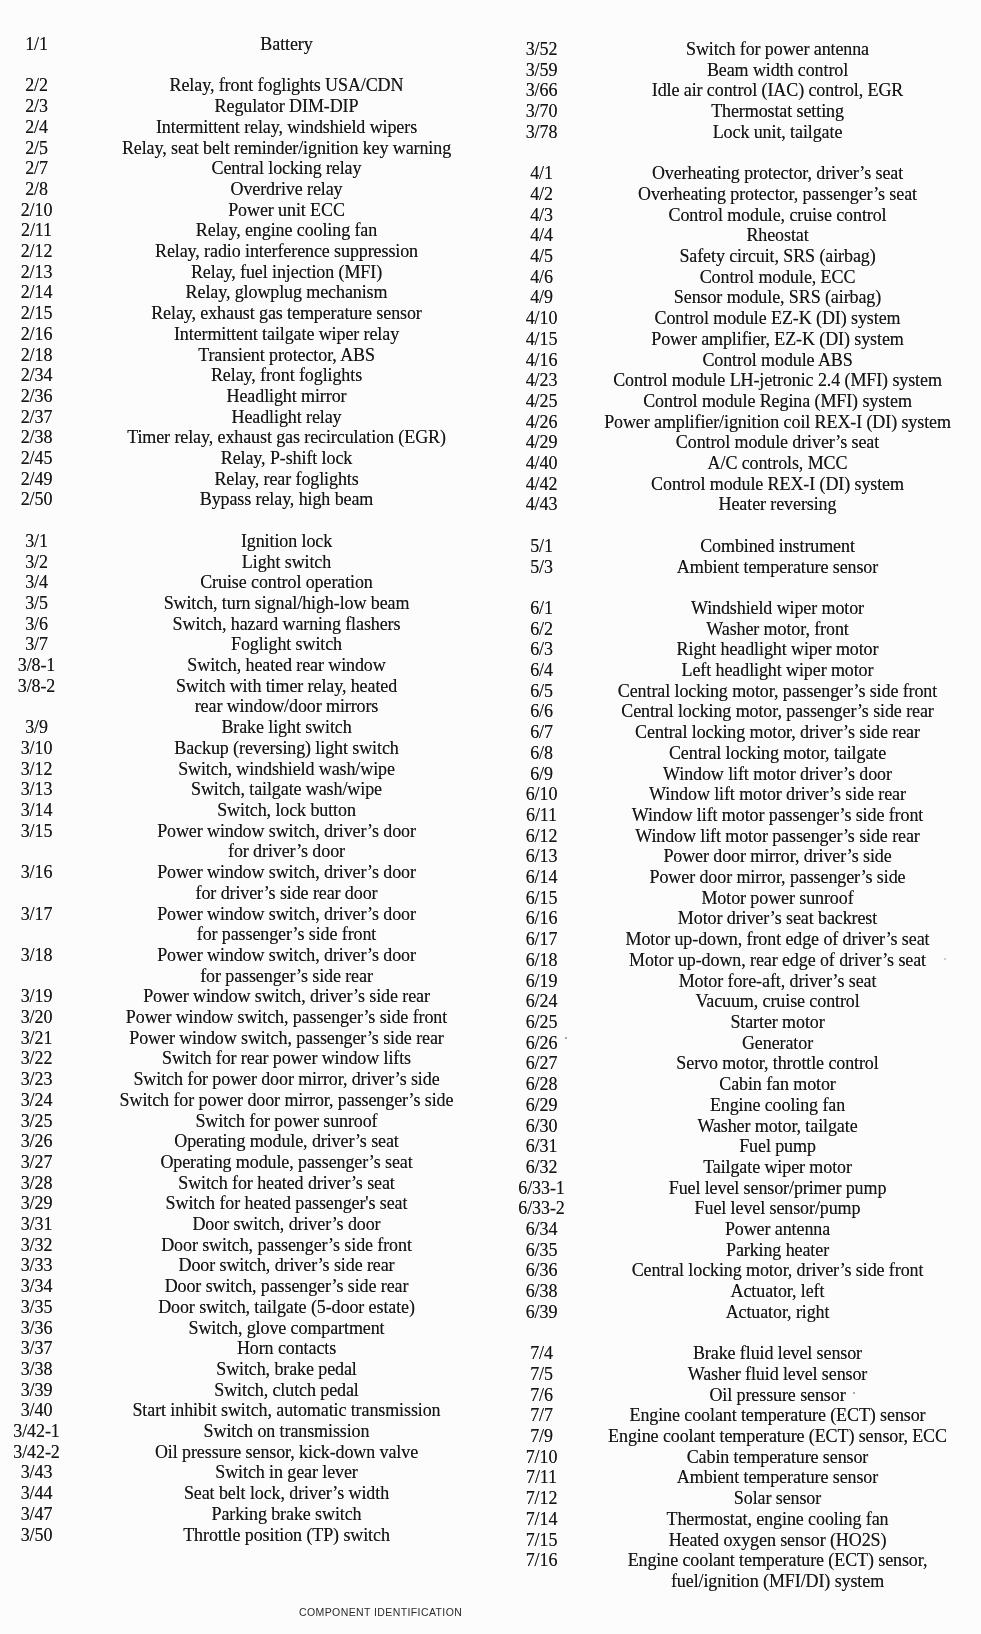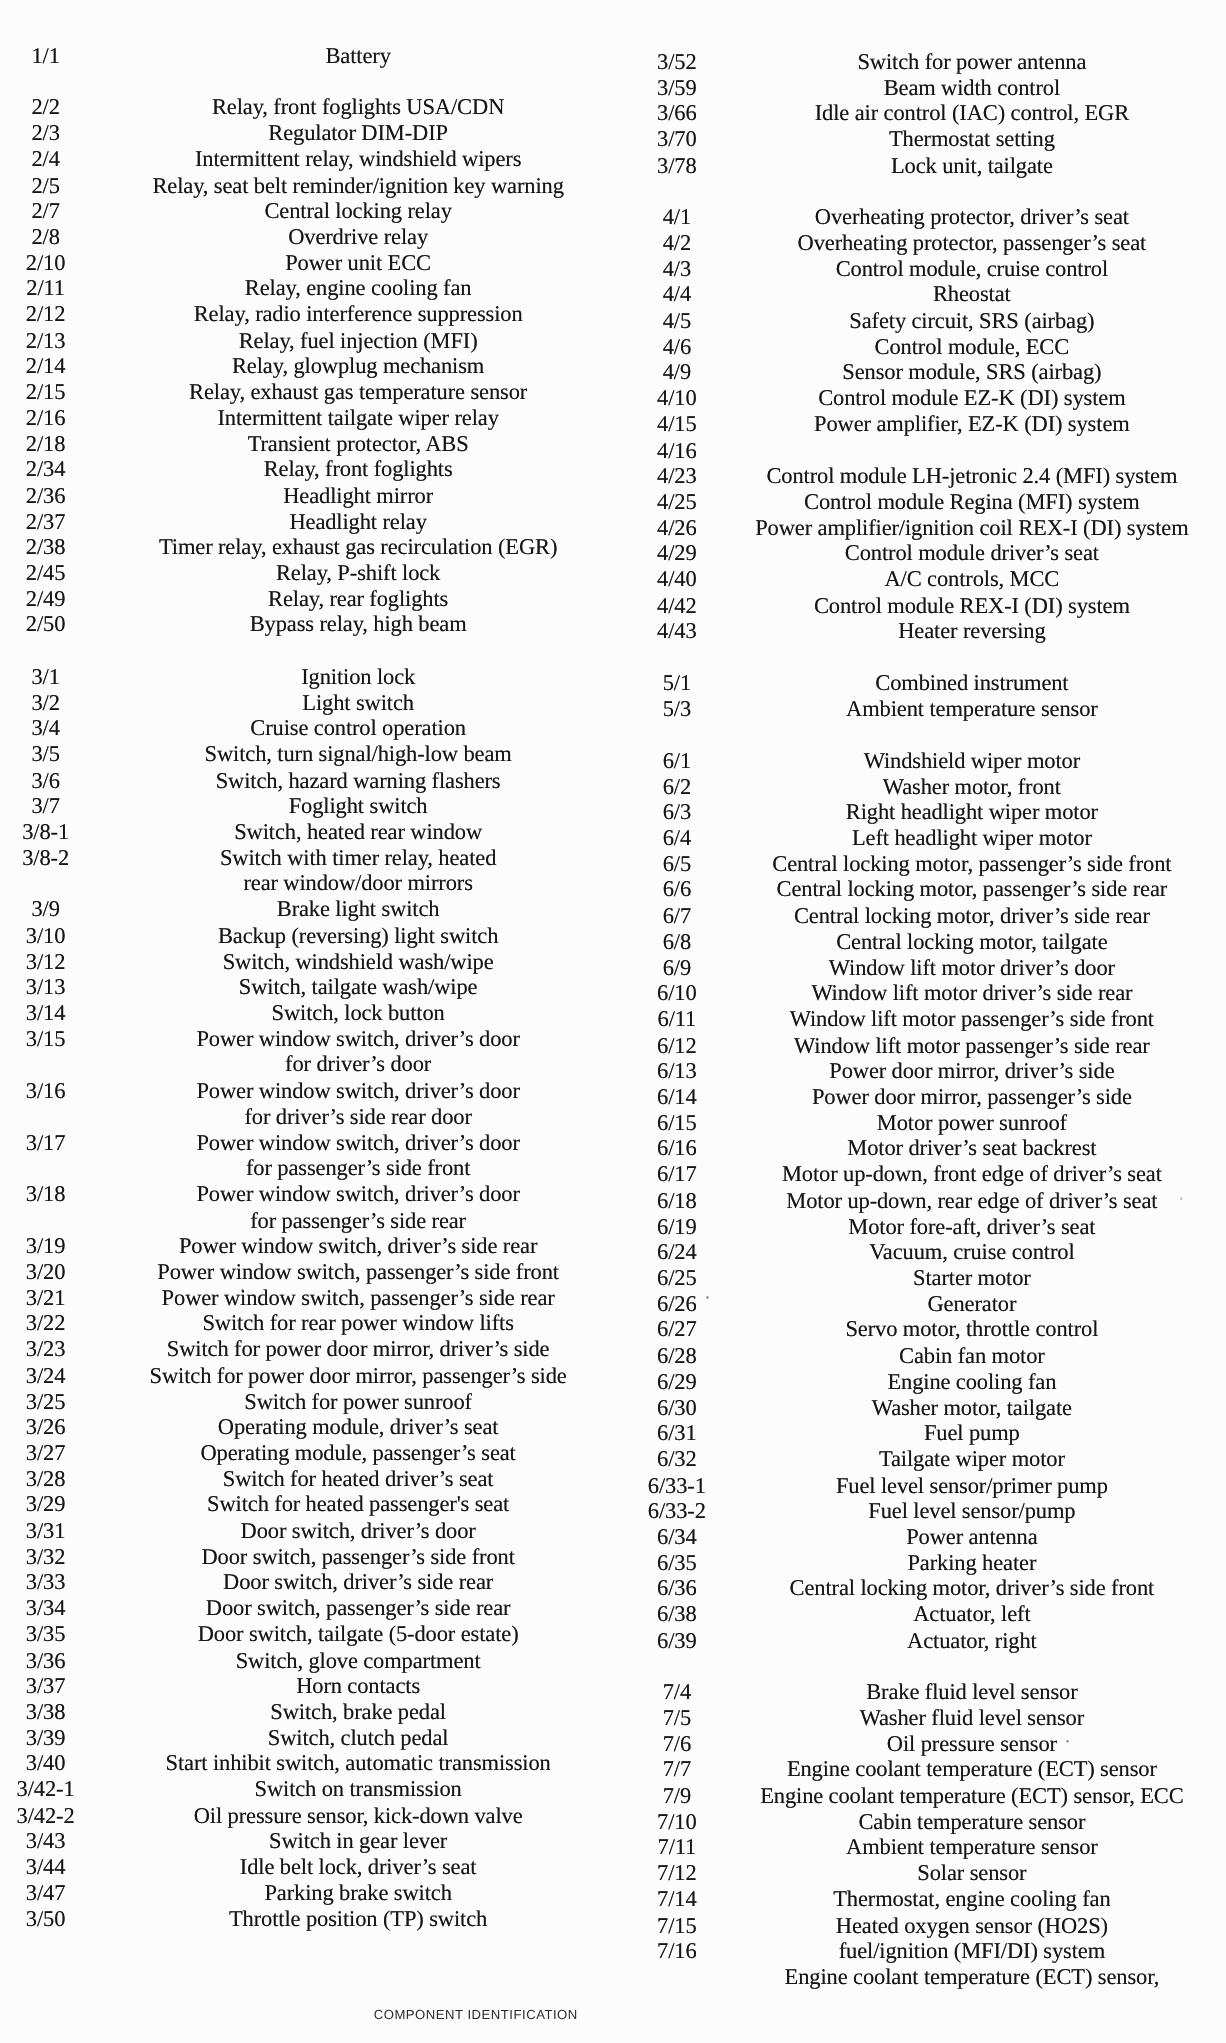--- a/index.html
+++ b/index.html
@@ -454,21 +454,21 @@
   </div>
         <div class="row">
     <span class="code">3/43</span>
     <span class="desc">
             <div>Switch in gear lever</div>
           </span>
   </div>
         <div class="row">
     <span class="code">3/44</span>
     <span class="desc">
-            <div>Idle belt lock, driver’s seat</div>
+            <div>Seat belt lock, driver’s width</div>
           </span>
   </div>
         <div class="row">
     <span class="code">3/47</span>
     <span class="desc">
             <div>Parking brake switch</div>
           </span>
   </div>
         <div class="row">
     <span class="code">3/50</span>
@@ -561,20 +561,23 @@
           </span>
   </div>
         <div class="row">
     <span class="code">4/15</span>
     <span class="desc">
             <div>Power amplifier, EZ-K (DI) system</div>
           </span>
   </div>
         <div class="row">
     <span class="code">4/16</span>
+    <span class="desc">
+            <div>Control module ABS</div>
+          </span>
   </div>
         <div class="row">
     <span class="code">4/23</span>
     <span class="desc">
             <div>Control module LH-jetronic 2.4 (MFI) system</div>
           </span>
   </div>
         <div class="row">
     <span class="code">4/25</span>
     <span class="desc">
@@ -895,21 +898,21 @@
   </div>
         <div class="row">
     <span class="code">7/15</span>
     <span class="desc">
             <div>Heated oxygen sensor (HO2S)</div>
           </span>
   </div>
         <div class="row">
     <span class="code">7/16</span>
     <span class="desc">
+            <div>Engine coolant temperature (ECT) sensor,</div>
             <div>fuel/ignition (MFI/DI) system</div>
-            <div>Engine coolant temperature (ECT) sensor,</div>
           </span>
   </div>
       </div>
     </section>
   <div class="footer">COMPONENT IDENTIFICATION</div>
   <div class="specks"></div>
 </div>
 
 </body></html>

